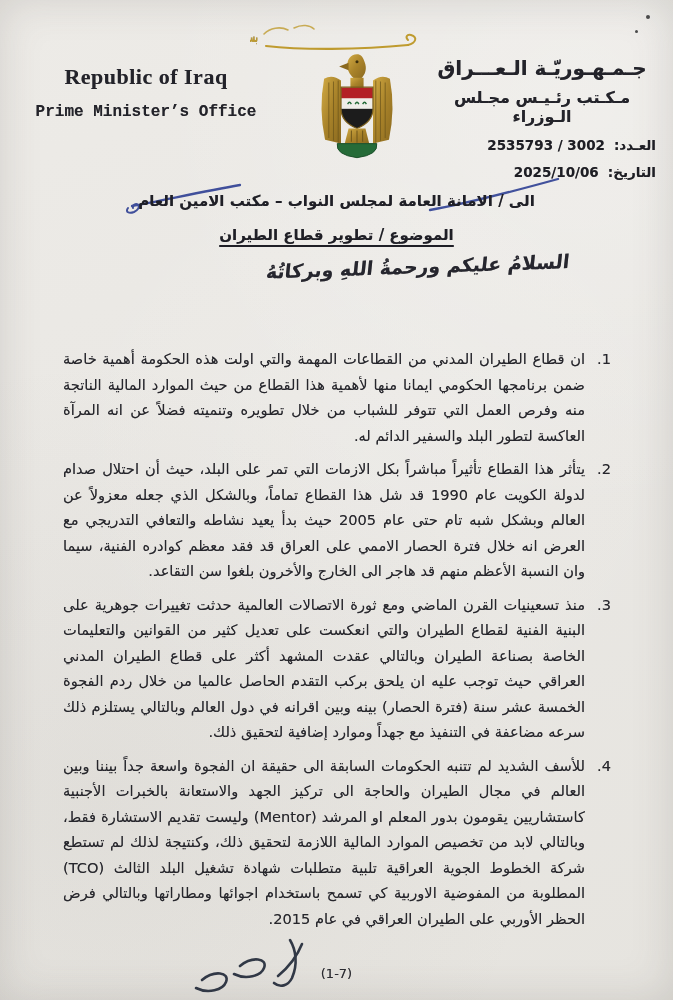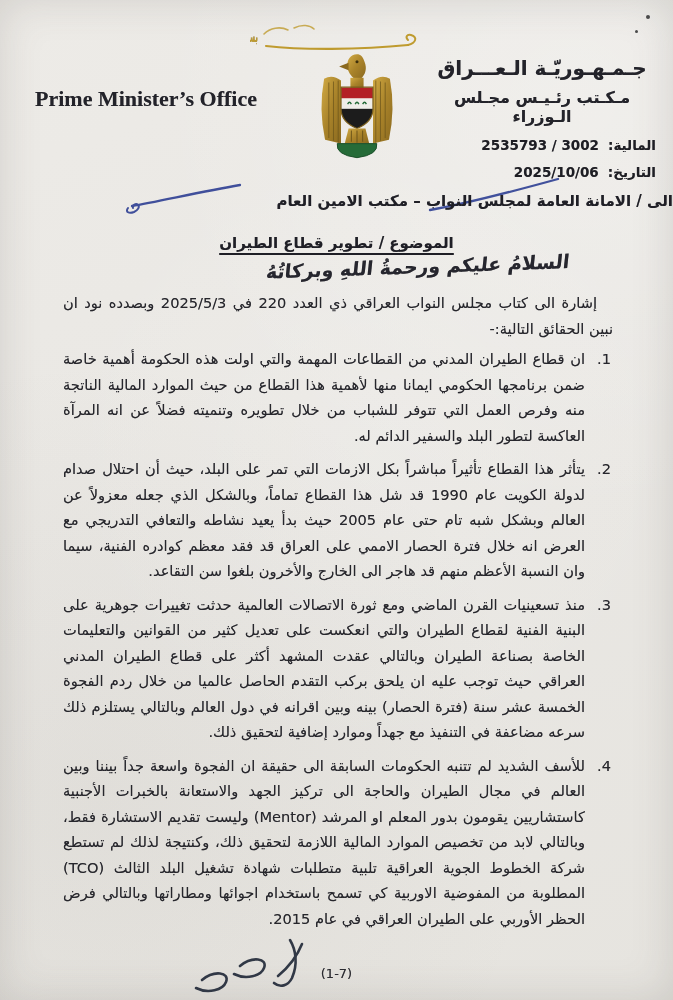--- a/index.html
+++ b/index.html
@@ -15,35 +15,35 @@
     box-shadow:inset 0 0 42px rgba(90,85,75,.18);
     overflow:hidden;
     font-family:"DejaVu Sans",sans-serif;
     color:#26262c;
   }
   .abs{position:absolute;}
   
   .en-block{left:28px;top:64px;width:236px;text-align:center;
     font-family:"Liberation Serif","DejaVu Serif",serif;font-weight:bold;color:#23232a;}
   .en-title{font-size:22px;letter-spacing:.5px;}
-  .en-sub{font-size:22px;margin-top:22px;}
+  .en-sub{font-size:16px;margin-top:13px;font-family:Liberation Mono, monospace;}
   .ar-block{left:426px;top:56px;width:232px;text-align:center;direction:rtl;font-weight:bold;color:#23232a;}
   .ar-title{font-size:20px;}
   .ar-sub{font-size:16px;margin-top:8px;letter-spacing:.5px;}
   .ref-line{left:428px;width:228px;direction:rtl;display:flex;align-items:baseline;
     justify-content:flex-start;gap:9px;font-weight:bold;font-size:13.5px;color:#1e1e24;padding-right:4px;}
   .ref-num{top:137px;}
   .ref-date{top:164px;}
   .ltr{direction:ltr;unicode-bidi:isolate;}
   
-  .to-line{left:0;right:0;top:192px;direction:rtl;
+  .to-line{left:0;right:0;top:192px;text-align:center;direction:rtl;
     font-size:15px;font-weight:bold;color:#1f1f26;}
   .subject-line{left:0;right:0;top:226px;text-align:center;direction:rtl;
     font-size:15px;font-weight:bold;color:#1f1f26;
-    text-decoration:underline;text-underline-offset:5px;text-decoration-thickness:1.5px;margin-top:8px;}
+    text-decoration:underline;text-underline-offset:5px;text-decoration-thickness:1.5px;}
   .greeting{right:104px;top:250px;direction:rtl;font-size:19px;font-weight:bold;color:#26262e;
     transform:rotate(-2deg) skewX(-8deg);transform-origin:right center;letter-spacing:-.5px;}
   .intro{left:63px;width:550px;top:290px;direction:rtl;text-align:justify;
     font-size:14.6px;line-height:26px;text-indent:16px;color:#26262c;}
   .items{left:63px;width:550px;top:346px;direction:rtl;}
   .item{position:relative;padding-right:28px;margin-bottom:8px;
     font-size:14.6px;line-height:25.5px;text-align:justify;color:#26262c;}
   .item .num{position:absolute;right:2px;top:0;font-weight:normal;}
   body .page *{text-shadow:0 0 .4px rgba(20,20,25,.4);}
   
@@ -102,30 +102,31 @@
     </g>
     <path d="M33,39 L67,39 L67,62 Q67,76 50,83 Q33,76 33,62 Z" fill="none" stroke="#7a5e1c" stroke-width="1.3"></path>
 
     <path d="M41,83 L59,83 L63,99 L37,99 Z" fill="url(#gold)"></path>
     <path d="M44,85 L44,97 M50,85 L50,98 M56,85 L56,97" stroke="#6f571b" stroke-width="1.1" fill="none"></path>
 
     <path d="M29,99 L71,99 Q73,111 50,114 Q27,111 29,99 Z" fill="#256b38" stroke="#174c26" stroke-width="1"></path>
   </svg>
 
   <div class="abs en-block">
+    <div class="en-title">Republic of Iraq</div>
     <div class="en-sub">Prime Minister’s Office</div>
   </div>
 
   <div class="abs ar-block">
     <div class="ar-title">جـمـهـوريّـة الـعـــراق</div>
     <div class="ar-sub">مـكـتب رئـيـس مجـلس الـوزراء</div>
   </div>
 
   <div class="abs ref-line ref-num">
-    <span>المالية:</span>
+    <span>العـدد:</span>
     <span class="ltr">2535793 / 3002</span>
   </div>
   <div class="abs ref-line ref-date">
     <span>التاريخ:</span>
     <span class="ltr">2025/10/06</span>
   </div>
 
   <svg class="abs" style="left:426px;top:176px;" width="136" height="38" viewBox="0 0 136 38">
     <path d="M4,34 C38,28 92,14 132,3" fill="none" stroke="#2e3f93" stroke-width="2.3" stroke-linecap="round" opacity=".9"></path>
   </svg>
@@ -136,21 +137,20 @@
       <path d="M10,24 C34,20 78,10 118,3" stroke-width="2.3"></path>
     </g>
   </svg>
 
   <div class="abs to-line">الى / الامانة العامة لمجلس النواب – مكتب الامين العام</div>
 
   <div class="abs subject-line">الموضوع / تطوير قطاع الطيران</div>
 
   <div class="abs greeting">السلامُ عليكم ورحمةُ اللهِ وبركاتُهُ</div>
 
-  <div class="abs intro">إشارة الى كتاب مجلس النواب العراقي ذي العدد 220 في 2025/5/3 وبصدده نود ان نبين الحقائق التالية:-</div>
 
   <div class="abs items">
     <div class="item">
       <span class="num">1.</span>
       <span>ان قطاع الطيران المدني من القطاعات المهمة والتي اولت هذه الحكومة أهمية خاصة ضمن برنامجها الحكومي ايمانا منها لأهمية هذا القطاع من حيث الموارد المالية الناتجة منه وفرص العمل التي تتوفر للشباب من خلال تطويره وتنميته فضلاً عن انه المرآة العاكسة لتطور البلد والسفير الدائم له.</span>
     </div>
     <div class="item">
       <span class="num">2.</span>
       <span>يتأثر هذا القطاع تأثيراً مباشراً بكل الازمات التي تمر على البلد، حيث أن احتلال صدام لدولة الكويت عام 1990 قد شل هذا القطاع تماماً، وبالشكل الذي جعله معزولاً عن العالم وبشكل شبه تام حتى عام 2005 حيث بدأ يعيد نشاطه والتعافي التدريجي مع العرض انه خلال فترة الحصار الاممي على العراق قد فقد معظم كوادره الفنية، سيما وان النسبة الأعظم منهم قد هاجر الى الخارج والأخرون بلغوا سن التقاعد.</span>
     </div>

